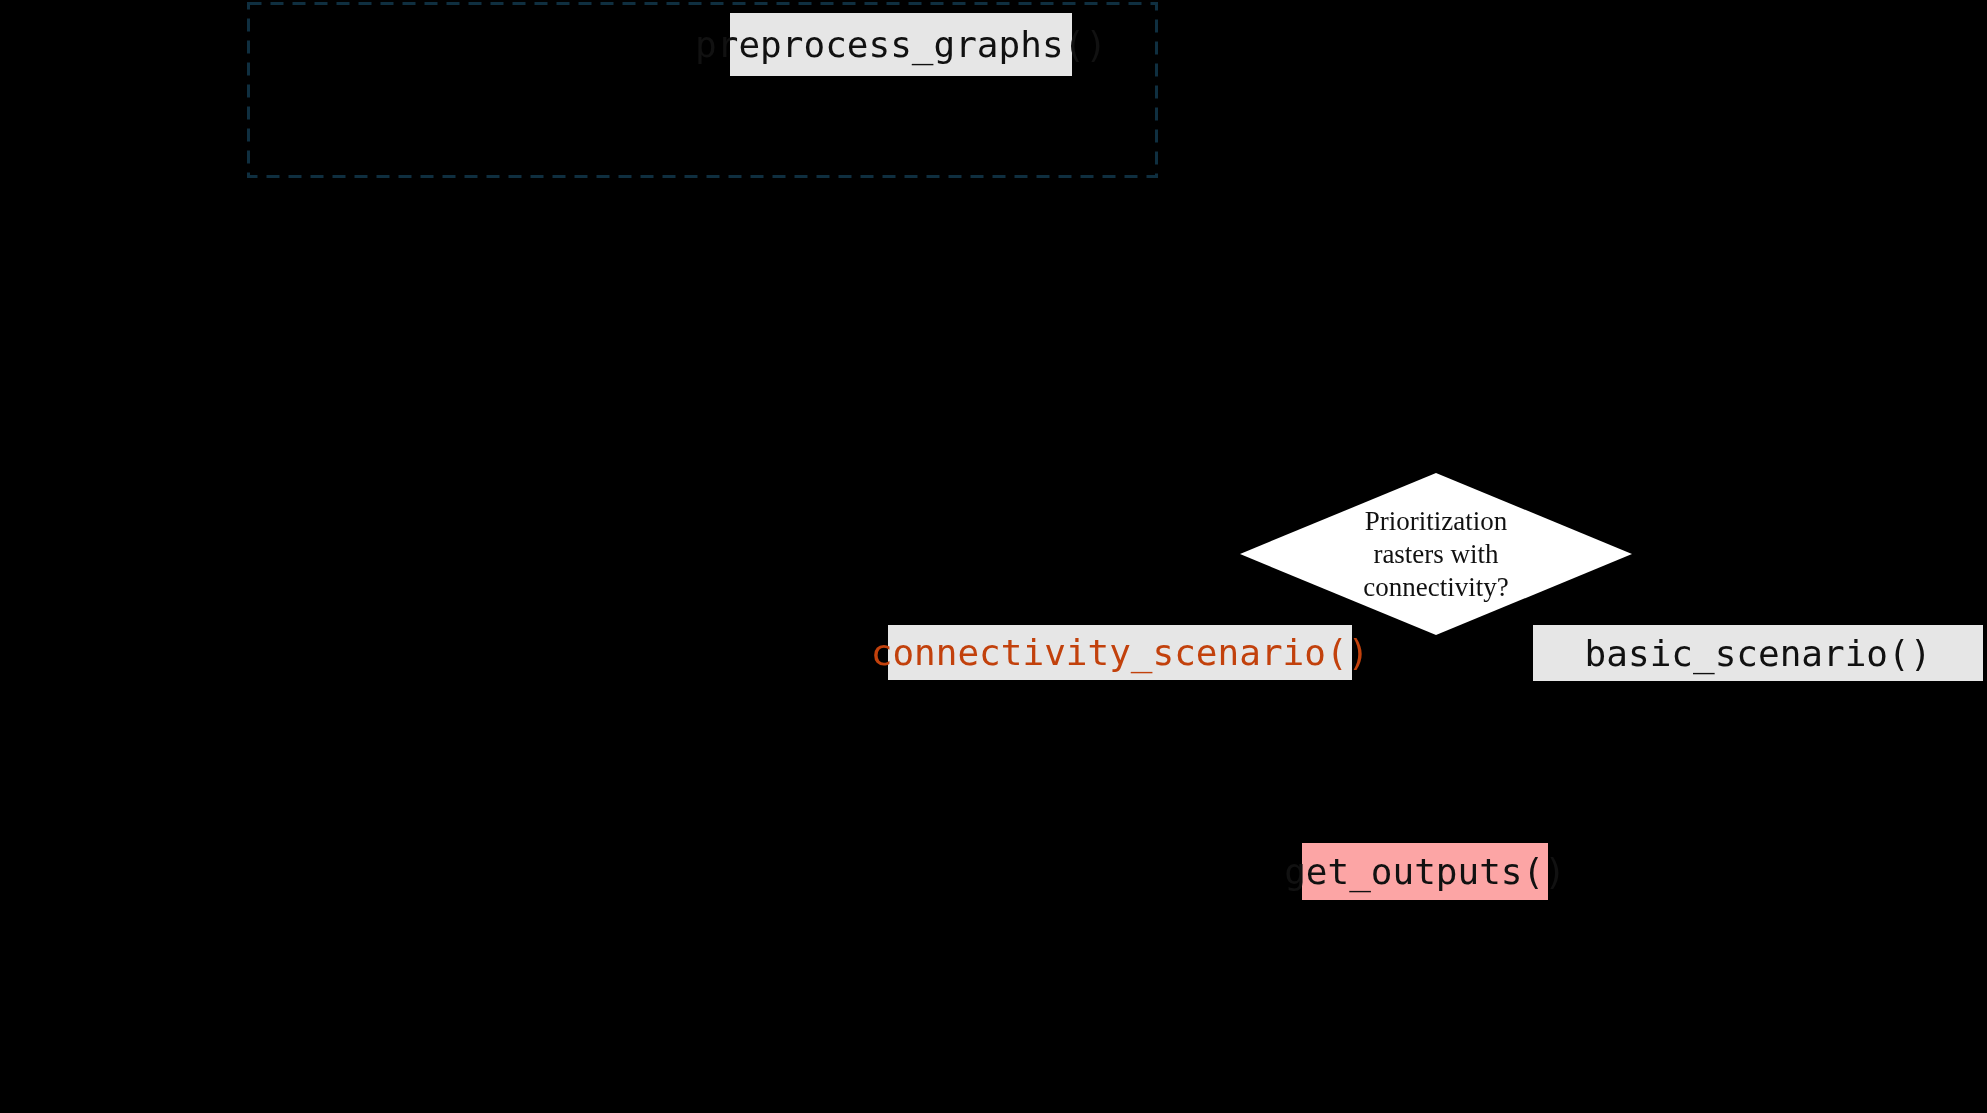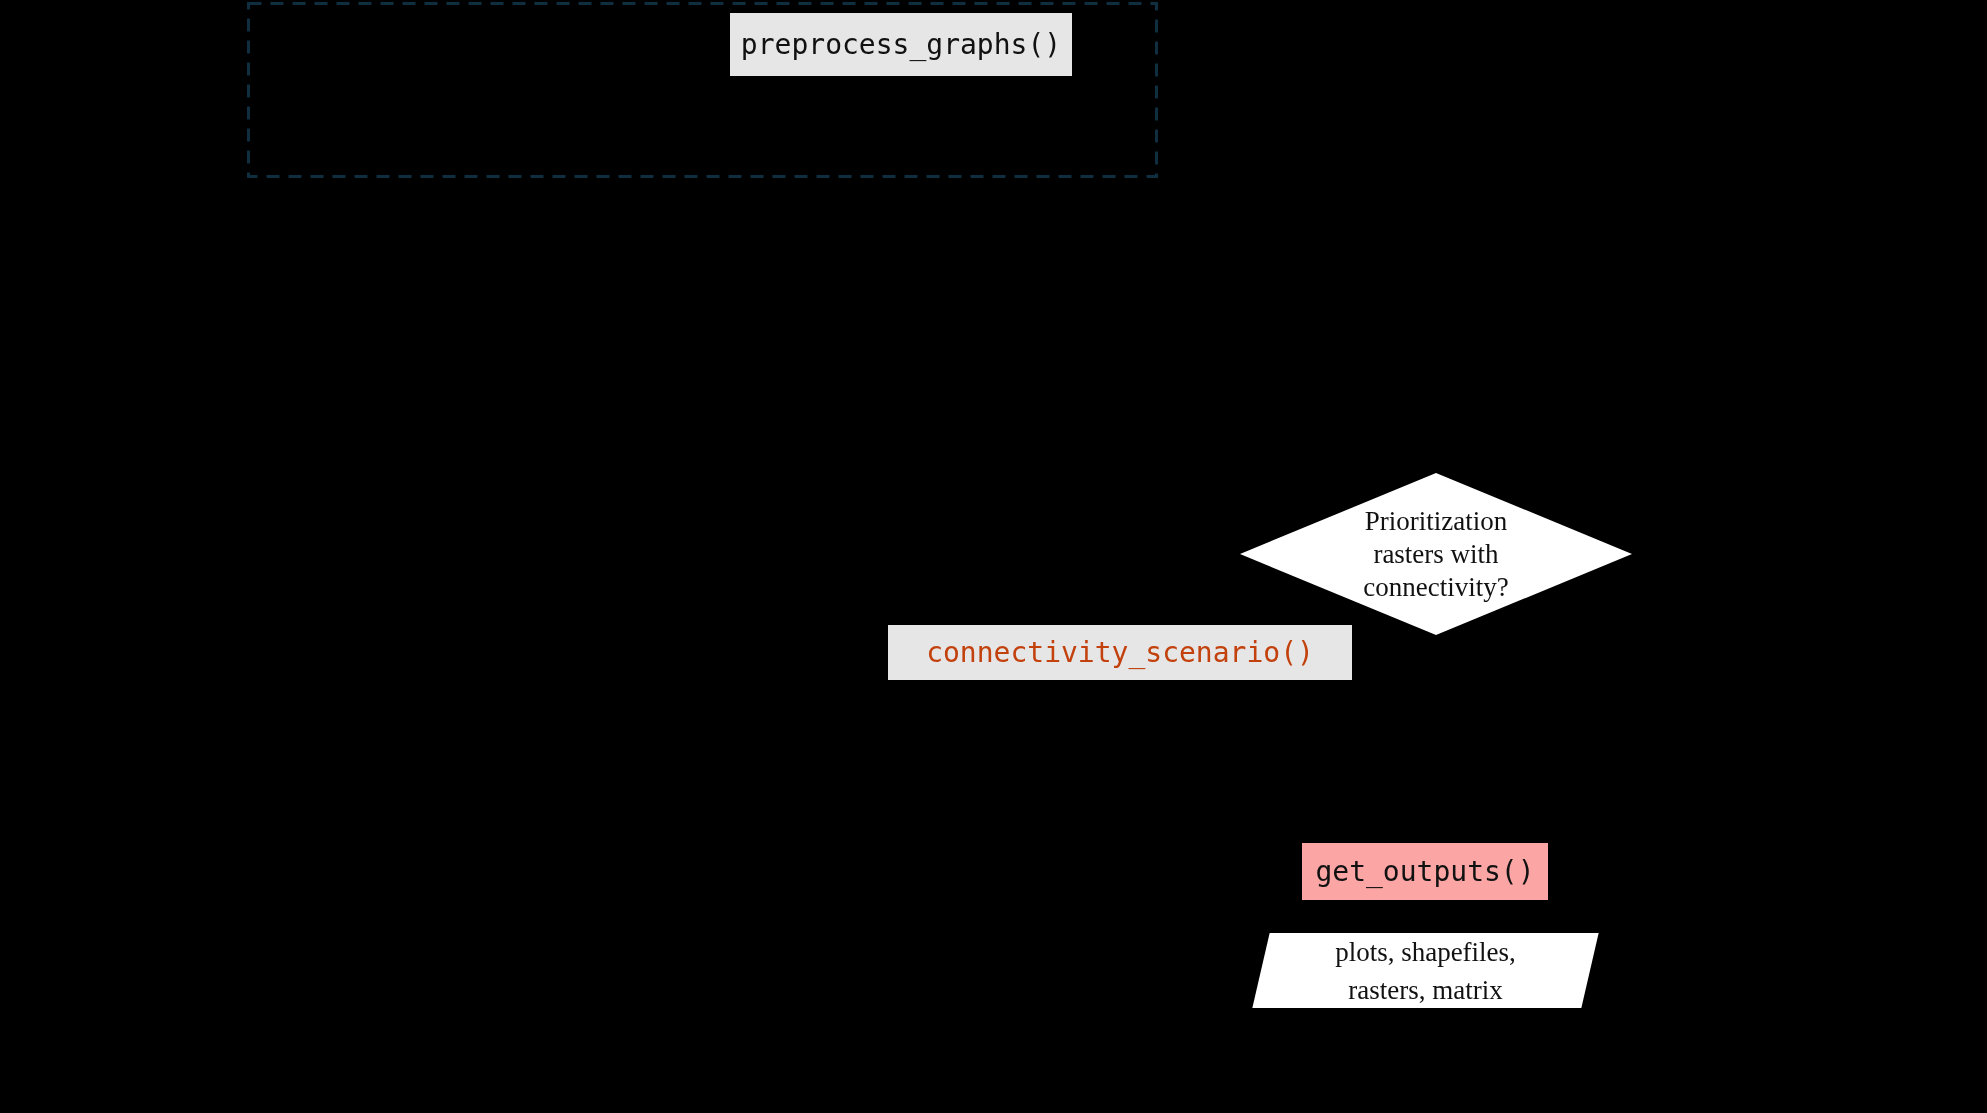--- a/index.html
+++ b/index.html
@@ -22,21 +22,21 @@
     top: 0px;
     width: 916px;
     height: 181px;
   }
   .fbox {
     position: absolute;
     display: flex;
     align-items: center;
     justify-content: center;
     font-family: "DejaVu Sans Mono", monospace;
-    font-size: 28px;
+    font-size: 36px;
     white-space: nowrap;
   }
   .shape-wrap {
     position: absolute;
   }
   .diamond-bg {
     position: absolute;
     left: 0; top: 0; right: 0; bottom: 0;
     clip-path: polygon(50% 0%, 100% 50%, 50% 100%, 0% 50%);
   }
@@ -79,26 +79,22 @@
       <div>Prioritization</div>
       <div>rasters with</div>
       <div>connectivity?</div>
     </div>
   </div>
 
   <div class="fbox" style="left: 888px; top: 625px; width: 464px; height: 55px; background: rgb(230, 230, 230);">
     <span style="color: #c2410c;">connectivity_scenario()</span>
   </div>
 
+  <div class="fbox" style="left: 1533px; top: 625px; width: 450px; height: 56px; background: rgb(230, 230, 230);">
+    <span style="color: rgb(17, 17, 17);">basic_scenario()</span>
+  </div>
 
   <div class="fbox" style="left: 1302px; top: 843px; width: 246px; height: 57px; background: #fca5a5;">
     <span style="color: rgb(17, 17, 17);">get_outputs()</span>
   </div>
 
-  <div class="shape-wrap" style="left:1261px; top:933px; width:329px; height:75px;">
-    <div class="para-bg" style="background: rgb(255, 255, 255);"></div>
-    <div class="shape-text para-lines" style="color: rgb(17, 17, 17);">
-      <div>plots, shapefiles,</div>
-      <div>rasters, matrix</div>
-    </div>
-  </div>
 
 </div>
 
 </body></html>

